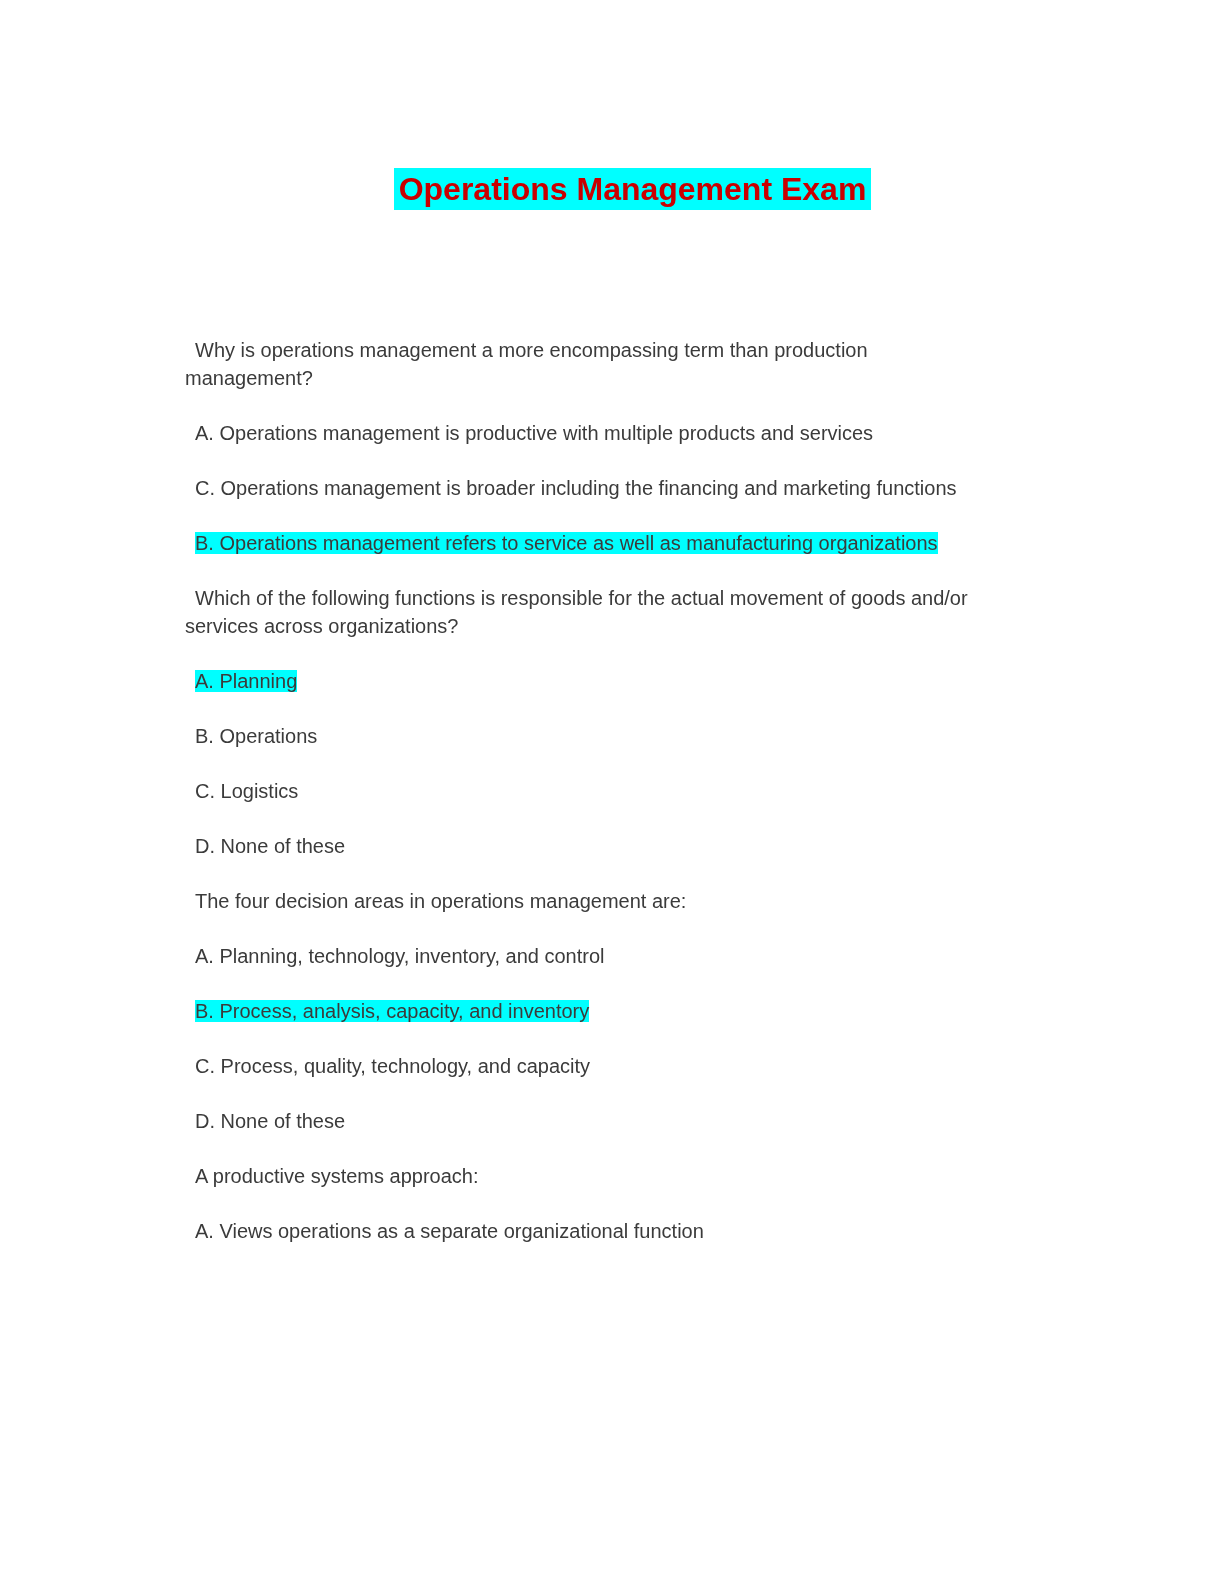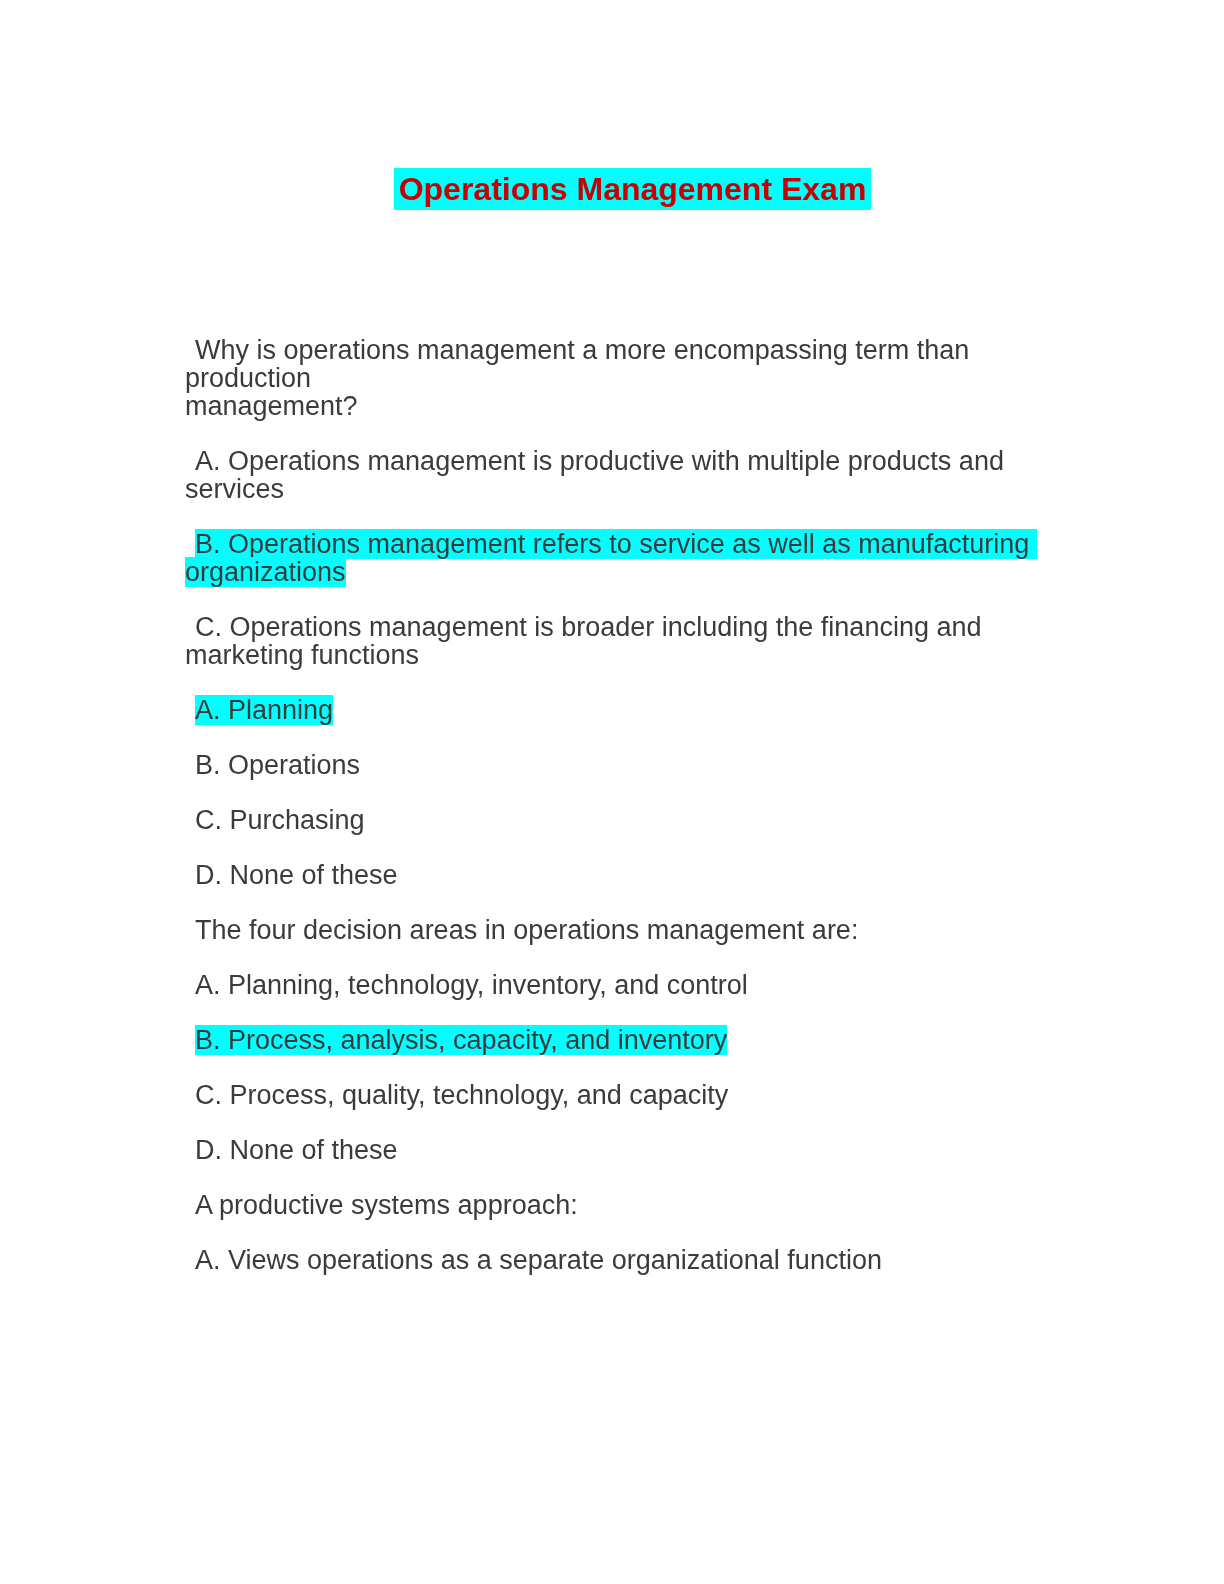--- a/index.html
+++ b/index.html
@@ -20,21 +20,21 @@
     font-weight: bold;
     line-height: 38px;
     margin-bottom: 128px;
   }
   .title .title-hl {
     background: var(--highlight, #00ffff);
     color: var(--title-color, #c90000);
     padding: 3px 5px;
   }
   .content p {
-    font-size: 27px;
+    font-size: 20px;
     line-height: 28px;
     margin-bottom: 27px;
     white-space: pre-wrap;
   }
   .opt span, .q span { padding: 0; }
   .hl-opt {
     background: var(--highlight, #00ffff);
     padding: 2px 1px;
   }
 </style>
@@ -43,26 +43,28 @@
 
 <div class="page">
 
   <h1 class="title"><span class="title-hl">Operations Management Exam</span></h1>
 
   <div class="content">
 
     <p class="q"><span>Why is operations management a more encompassing term than production
 management?</span></p>
     <p class="opt"><span>A. Operations management is productive with multiple products and services</span></p>
+    <p class="opt"><span>C. Operations management is broader including the financing and marketing functions</span></p>
     <p class="opt"><span class="hl-opt">B. Operations management refers to service as well as manufacturing organizations</span></p>
-    <p class="opt"><span>C. Operations management is broader including the financing and marketing functions</span></p>
 
+    <p class="q"><span>Which of the following functions is responsible for the actual movement of goods and/or
+services across organizations?</span></p>
     <p class="opt"><span class="hl-opt">A. Planning</span></p>
     <p class="opt"><span>B. Operations</span></p>
-    <p class="opt"><span>C. Purchasing</span></p>
+    <p class="opt"><span>C. Logistics</span></p>
     <p class="opt"><span>D. None of these</span></p>
 
     <p class="q"><span>The four decision areas in operations management are:</span></p>
     <p class="opt"><span>A. Planning, technology, inventory, and control</span></p>
     <p class="opt"><span class="hl-opt">B. Process, analysis, capacity, and inventory</span></p>
     <p class="opt"><span>C. Process, quality, technology, and capacity</span></p>
     <p class="opt"><span>D. None of these</span></p>
 
     <p class="q"><span>A productive systems approach:</span></p>
     <p class="opt"><span>A. Views operations as a separate organizational function</span></p>

